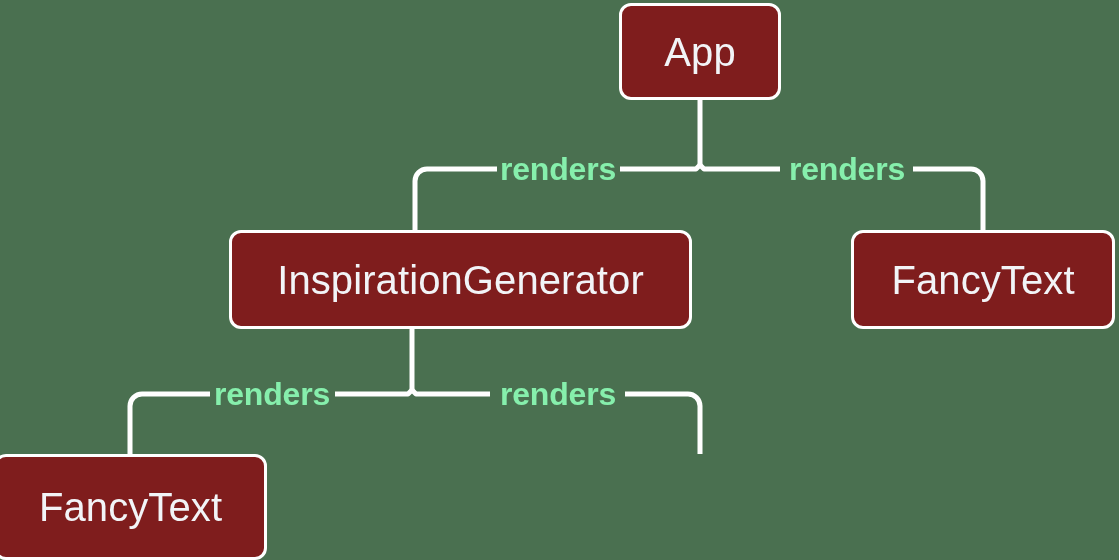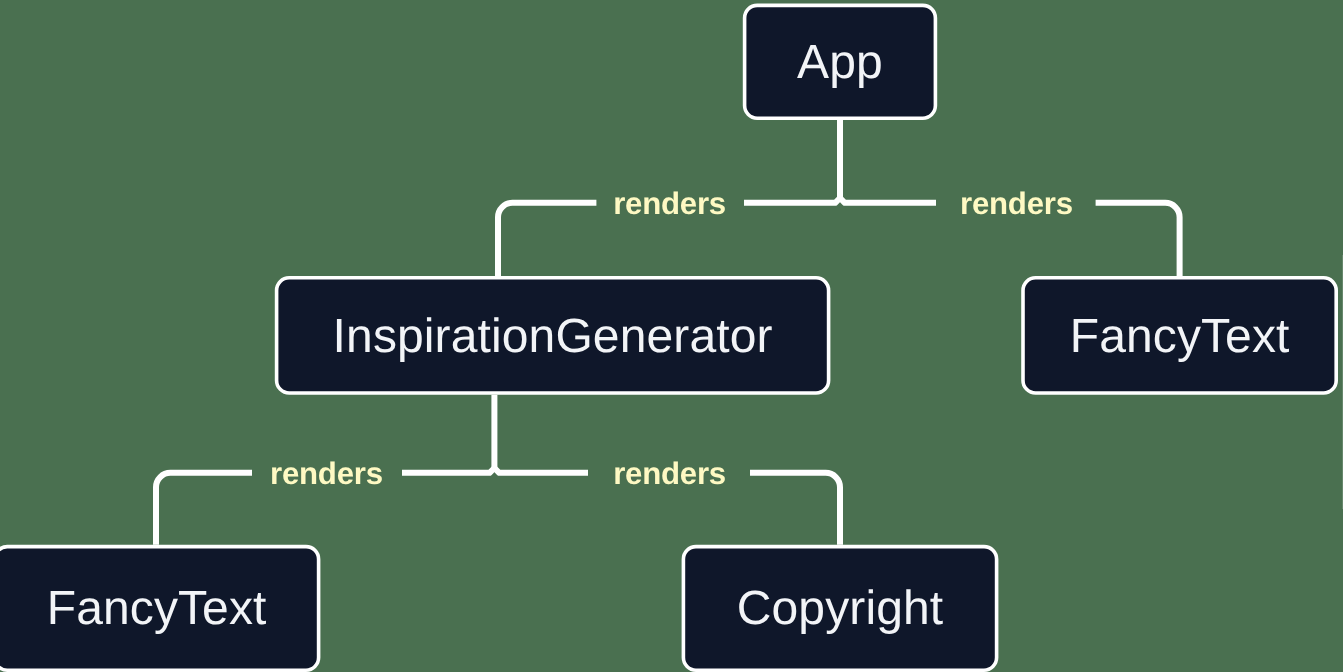--- a/index.html
+++ b/index.html
@@ -21,42 +21,42 @@
   #connector-layer {
     position: absolute;
     left: 0;
     top: 0;
     width: 1119px;
     height: 560px;
   }
   .node {
     position: absolute;
     box-sizing: border-box;
-    background: #0f172a;
+    background: #7f1d1d;
     border: 3px solid #ffffff;
     border-radius: 12px;
     display: flex;
     align-items: center;
     justify-content: center;
     color: #ffffff;
     font-family: "Liberation Sans", sans-serif;
     font-weight: 400;
     letter-spacing: 0.1px;
     white-space: nowrap;
   }
   .node-label {
     color: #f2f4f7;
     line-height: 1;
   }
   .edge-label {
     position: absolute;
-    color: #fef9c3;
+    color: #86efac;
     font-family: "Liberation Sans", sans-serif;
     font-weight: 700;
-    font-size: 26px;
+    font-size: 32px;
     line-height: 1;
     letter-spacing: -0.2px;
     white-space: nowrap;
     transform: translate(-50%, -50%);
     text-align: left;
   }
 
   
   #node-app            { left: 619px;  top: 3px;   width: 162px; height: 97px;  font-size: 40px; }
   #node-inspiration    { left: 197px;  top: 230px; width: 463px; height: 99px;  font-size: 40px; margin-left: 32px; }
@@ -95,22 +95,19 @@
   </div>
 
   <div class="node" id="node-fancytext-right">
     <span class="node-label">FancyText</span>
   </div>
 
   <div class="node" id="node-fancytext-left">
     <span class="node-label">FancyText</span>
   </div>
 
-  <div class="node" id="node-copyright">
-    <span class="node-label">Copyright</span>
-  </div>
 
   <div class="edge-label" style="left:558px; top:169px;">renders</div>
   <div class="edge-label" style="left:847px; top:169px;">renders</div>
   <div class="edge-label" style="left:272px; top:394px;">renders</div>
   <div class="edge-label" style="left:558px; top:394px;">renders</div>
 
 </div>
 
 </body></html>

